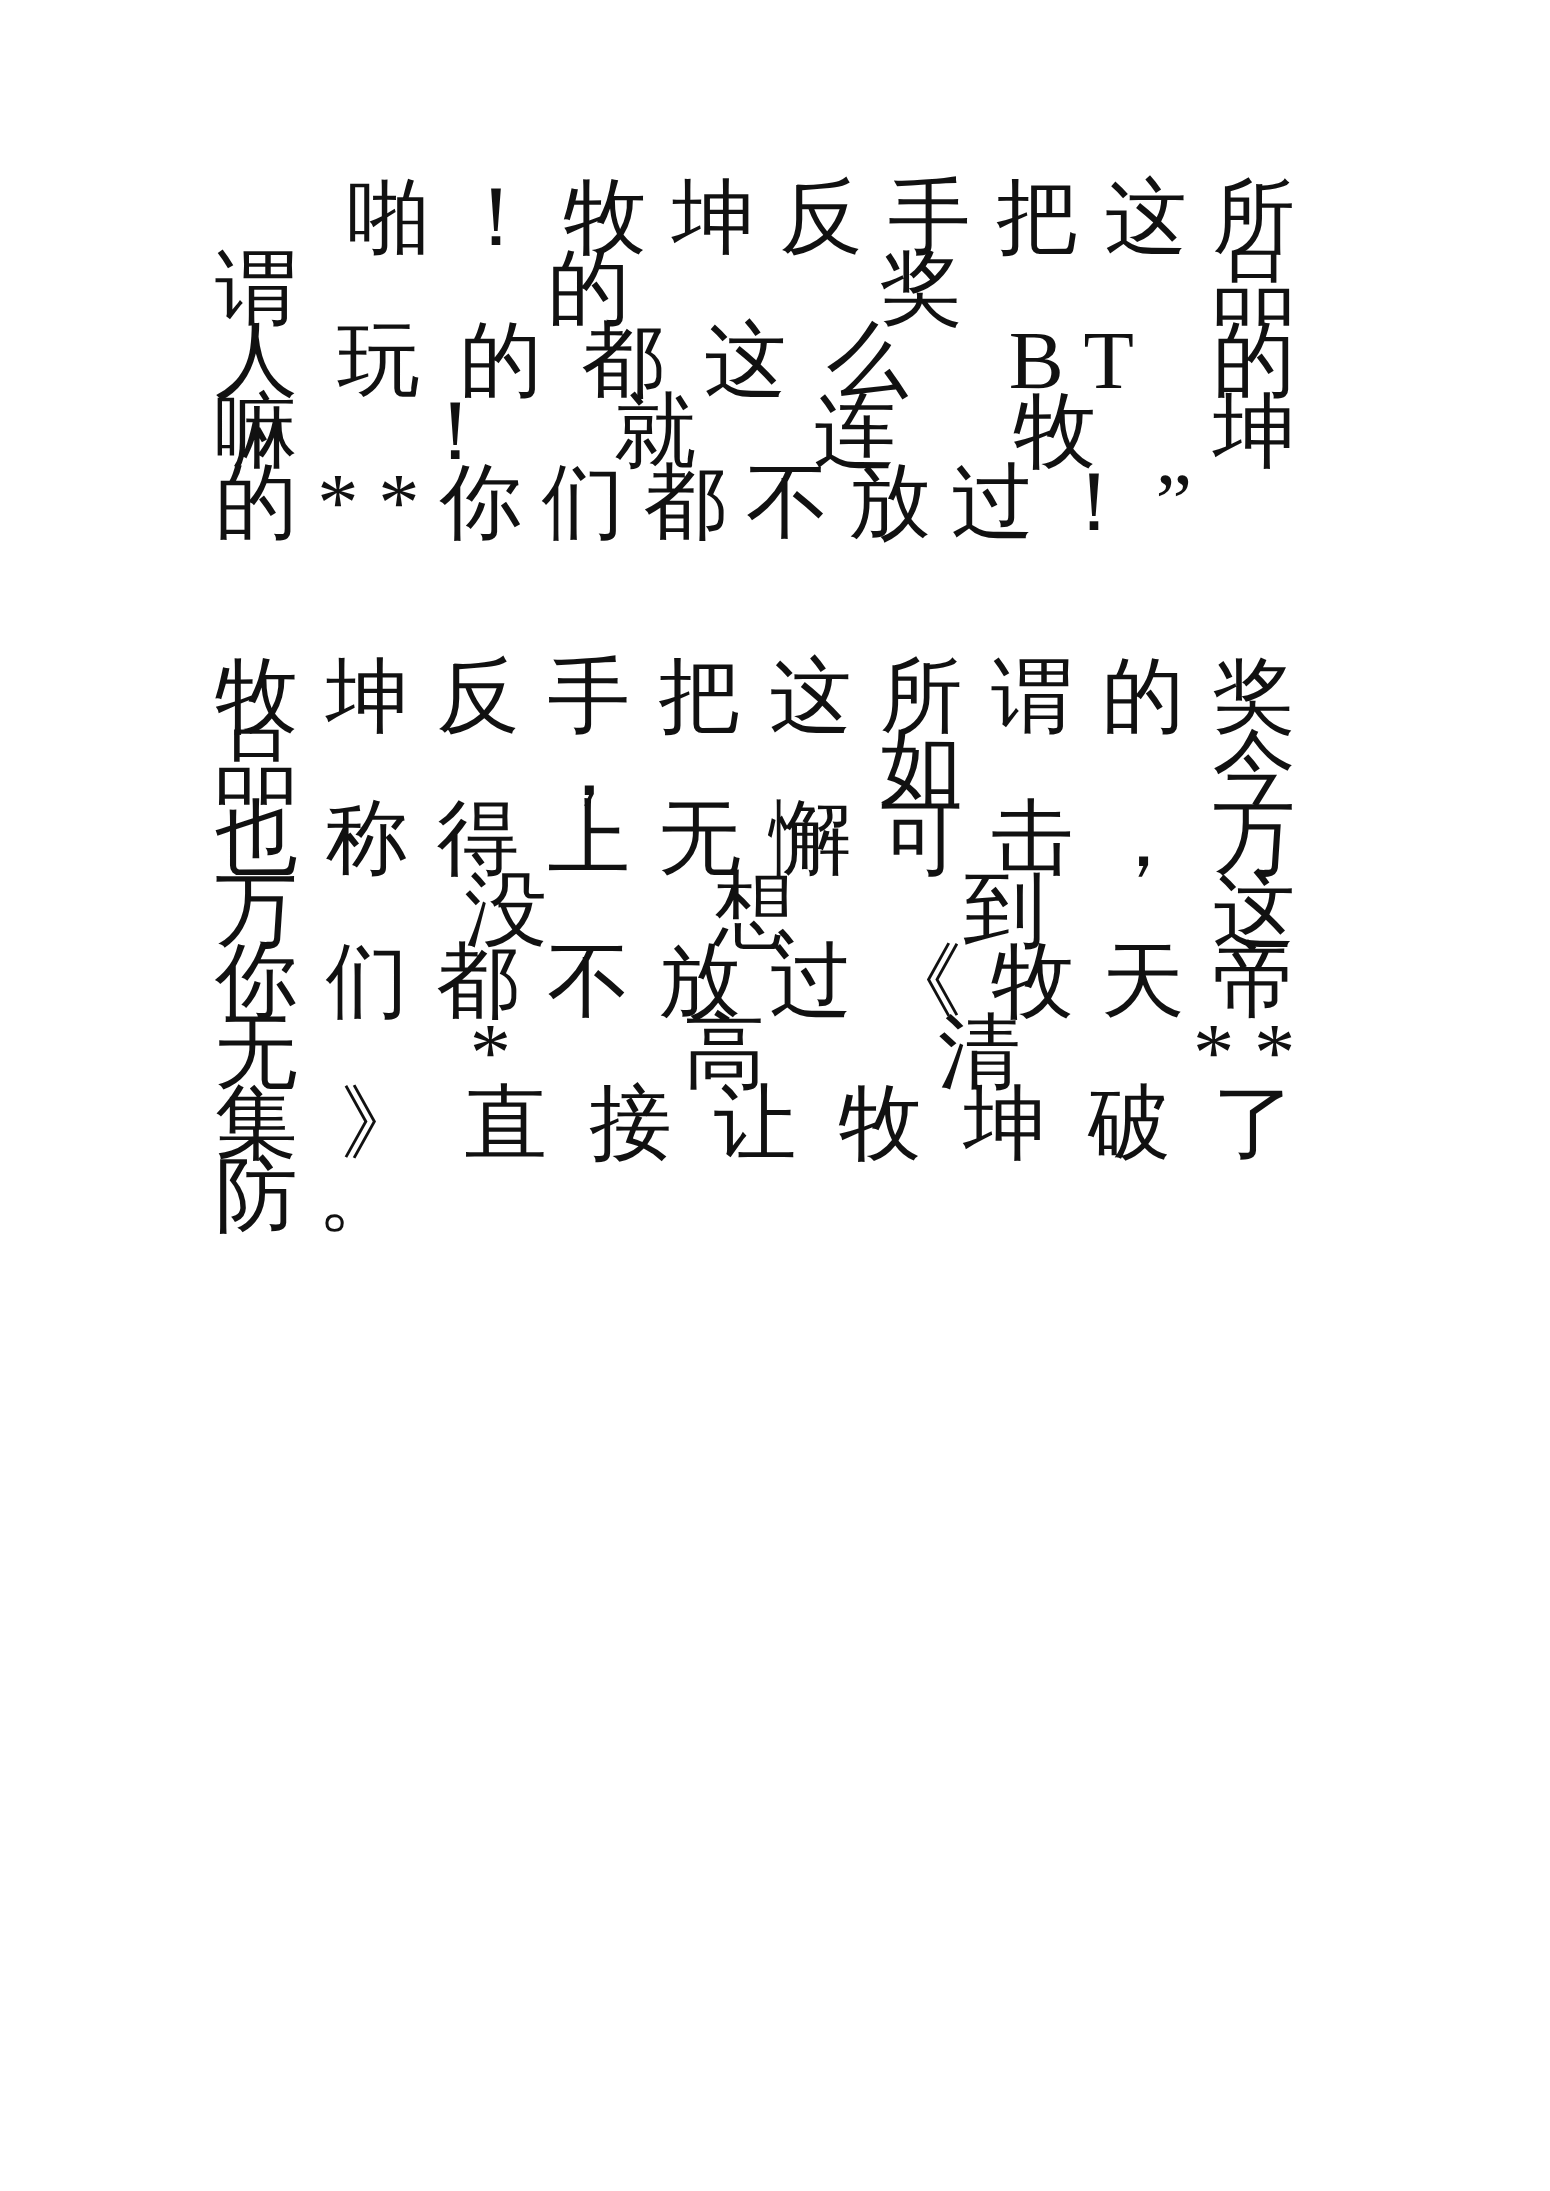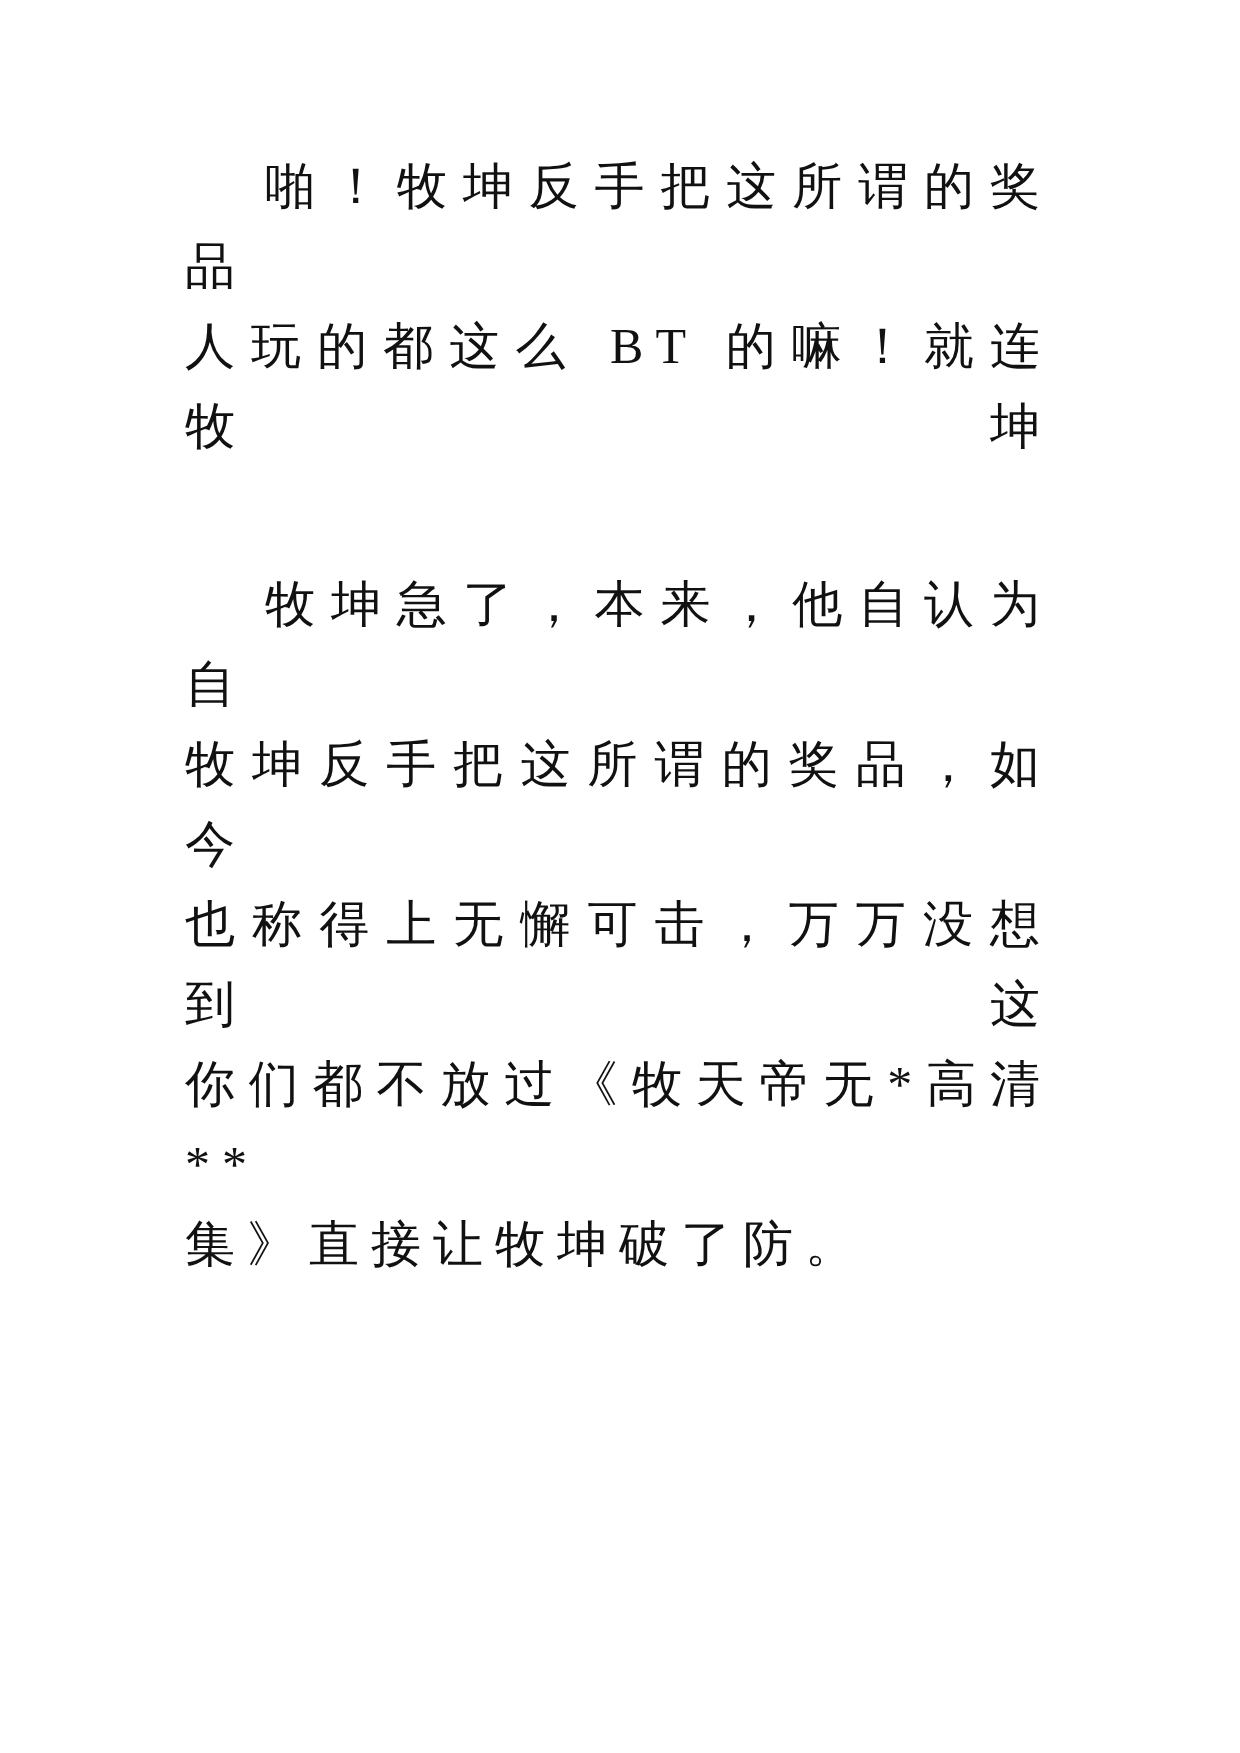--- a/index.html
+++ b/index.html
@@ -18,48 +18,47 @@
     width: 1240px;
     height: 1753px;
     padding: 146px 188px 0 172px;
     background: #ffffff;
     color: #111111;
   }
   .paragraph {
     margin: 0 0 98px 0;
   }
   .line {
-    font-size: 50px;
-    line-height: 80px;
+    font-size: 66px;
+    line-height: 57px;
     letter-spacing: 0.24em;
     white-space: normal;
     text-align: justify;
     text-align-last: justify;
     text-justify: inter-character;
     color: #111111;
-    margin-left: 13px;
   }
   .line.first {
     text-indent: 1.6em;
   }
   .line.para-end {
     text-align-last: left;
   }
 </style>
 </head>
 <body>
 
 <div class="page">
 
   <div class="paragraph">
     <div class="line first">啪！牧坤反手把这所谓的奖品</div>
     <div class="line">人玩的都这么 BT 的嘛！就连牧坤</div>
+    <div class="line para-end">的**你们都不放过！”</div>
   </div>
 
   <div class="paragraph">
-    <div class="line first">牧坤急了，本来，他自认为自</div>
     <div class="line">牧坤反手把这所谓的奖品，如今</div>
     <div class="line">也称得上无懈可击，万万没想到这</div>
     <div class="line">你们都不放过《牧天帝无*高清**</div>
     <div class="line para-end">集》直接让牧坤破了防。</div>
   </div>
 
 </div>
 
 </body></html>

